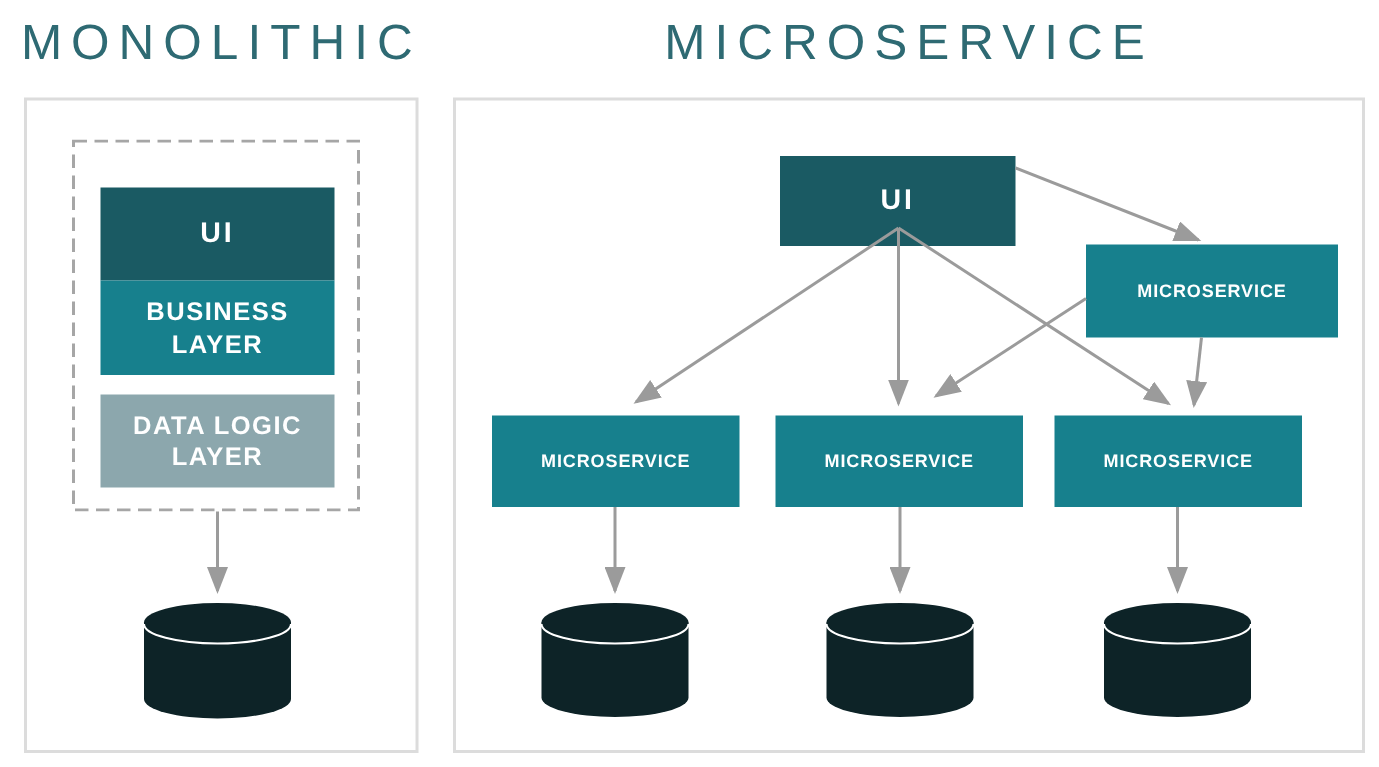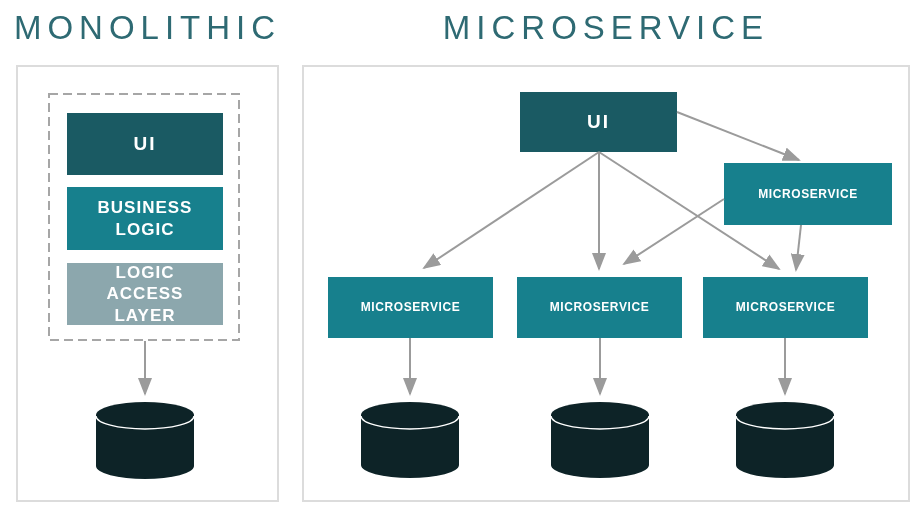--- a/index.html
+++ b/index.html
@@ -28,21 +28,21 @@
   .panel-left  { left: 16px;  top: 65px; width: 263px; height: 437px; }
   .panel-right { left: 302px; top: 65px; width: 608px; height: 437px; }
 
   .node {
     position: absolute; box-sizing: border-box;
     display: flex; align-items: center; justify-content: center;
     color: #ffffff; font-weight: bold; text-align: center;
     font-size: 17px; letter-spacing: 1px; line-height: 1.25;
   }
   .node .lbl { display: block; max-width: 126px; }
-  .dark  { background: #1a5a63; }
+  .dark  { background: #1a5a63; margin-top: 12px; }
   .teal  { background: #17808d; }
   .muted { background: #8ca7ad; }
 
   .ui-label { font-size: 19px; letter-spacing: 2px; }
   .ms-label { font-size: 12px; letter-spacing: 0.6px; white-space: nowrap; }
 
   svg.abs { position: absolute; pointer-events: none; }
   .overlay { left: 0; top: 0; }
 </style>
 </head>
@@ -57,24 +57,24 @@
   <div class="panel panel-right"></div>
 
   <svg class="abs" style="left:48px; top:93px;" width="192" height="248">
     <rect x="1" y="1" width="190" height="246" fill="none" stroke="#a6a6a6" stroke-width="2" stroke-dasharray="9 5"></rect>
   </svg>
 
   <div class="node dark" style="left:67px; top:113px; width:156px; height:62px;">
     <span class="lbl ui-label">UI</span>
   </div>
   <div class="node teal" style="left:67px; top:187px; width:156px; height:63px;">
-    <span class="lbl">BUSINESS LOGIC</span>
+    <span class="lbl">BUSINESS LAYER</span>
   </div>
   <div class="node muted" style="left:67px; top:263px; width:156px; height:62px;">
-    <span class="lbl">LOGIC ACCESS LAYER</span>
+    <span class="lbl">DATA LOGIC LAYER</span>
   </div>
 
   <div class="node dark" style="left:520px; top:92px; width:157px; height:60px;">
     <span class="lbl ui-label">UI</span>
   </div>
   <div class="node teal" style="left:724px; top:163px; width:168px; height:62px;">
     <span class="lbl ms-label">MICROSERVICE</span>
   </div>
   <div class="node teal" style="left:328px; top:277px; width:165px; height:61px;">
     <span class="lbl ms-label">MICROSERVICE</span>

